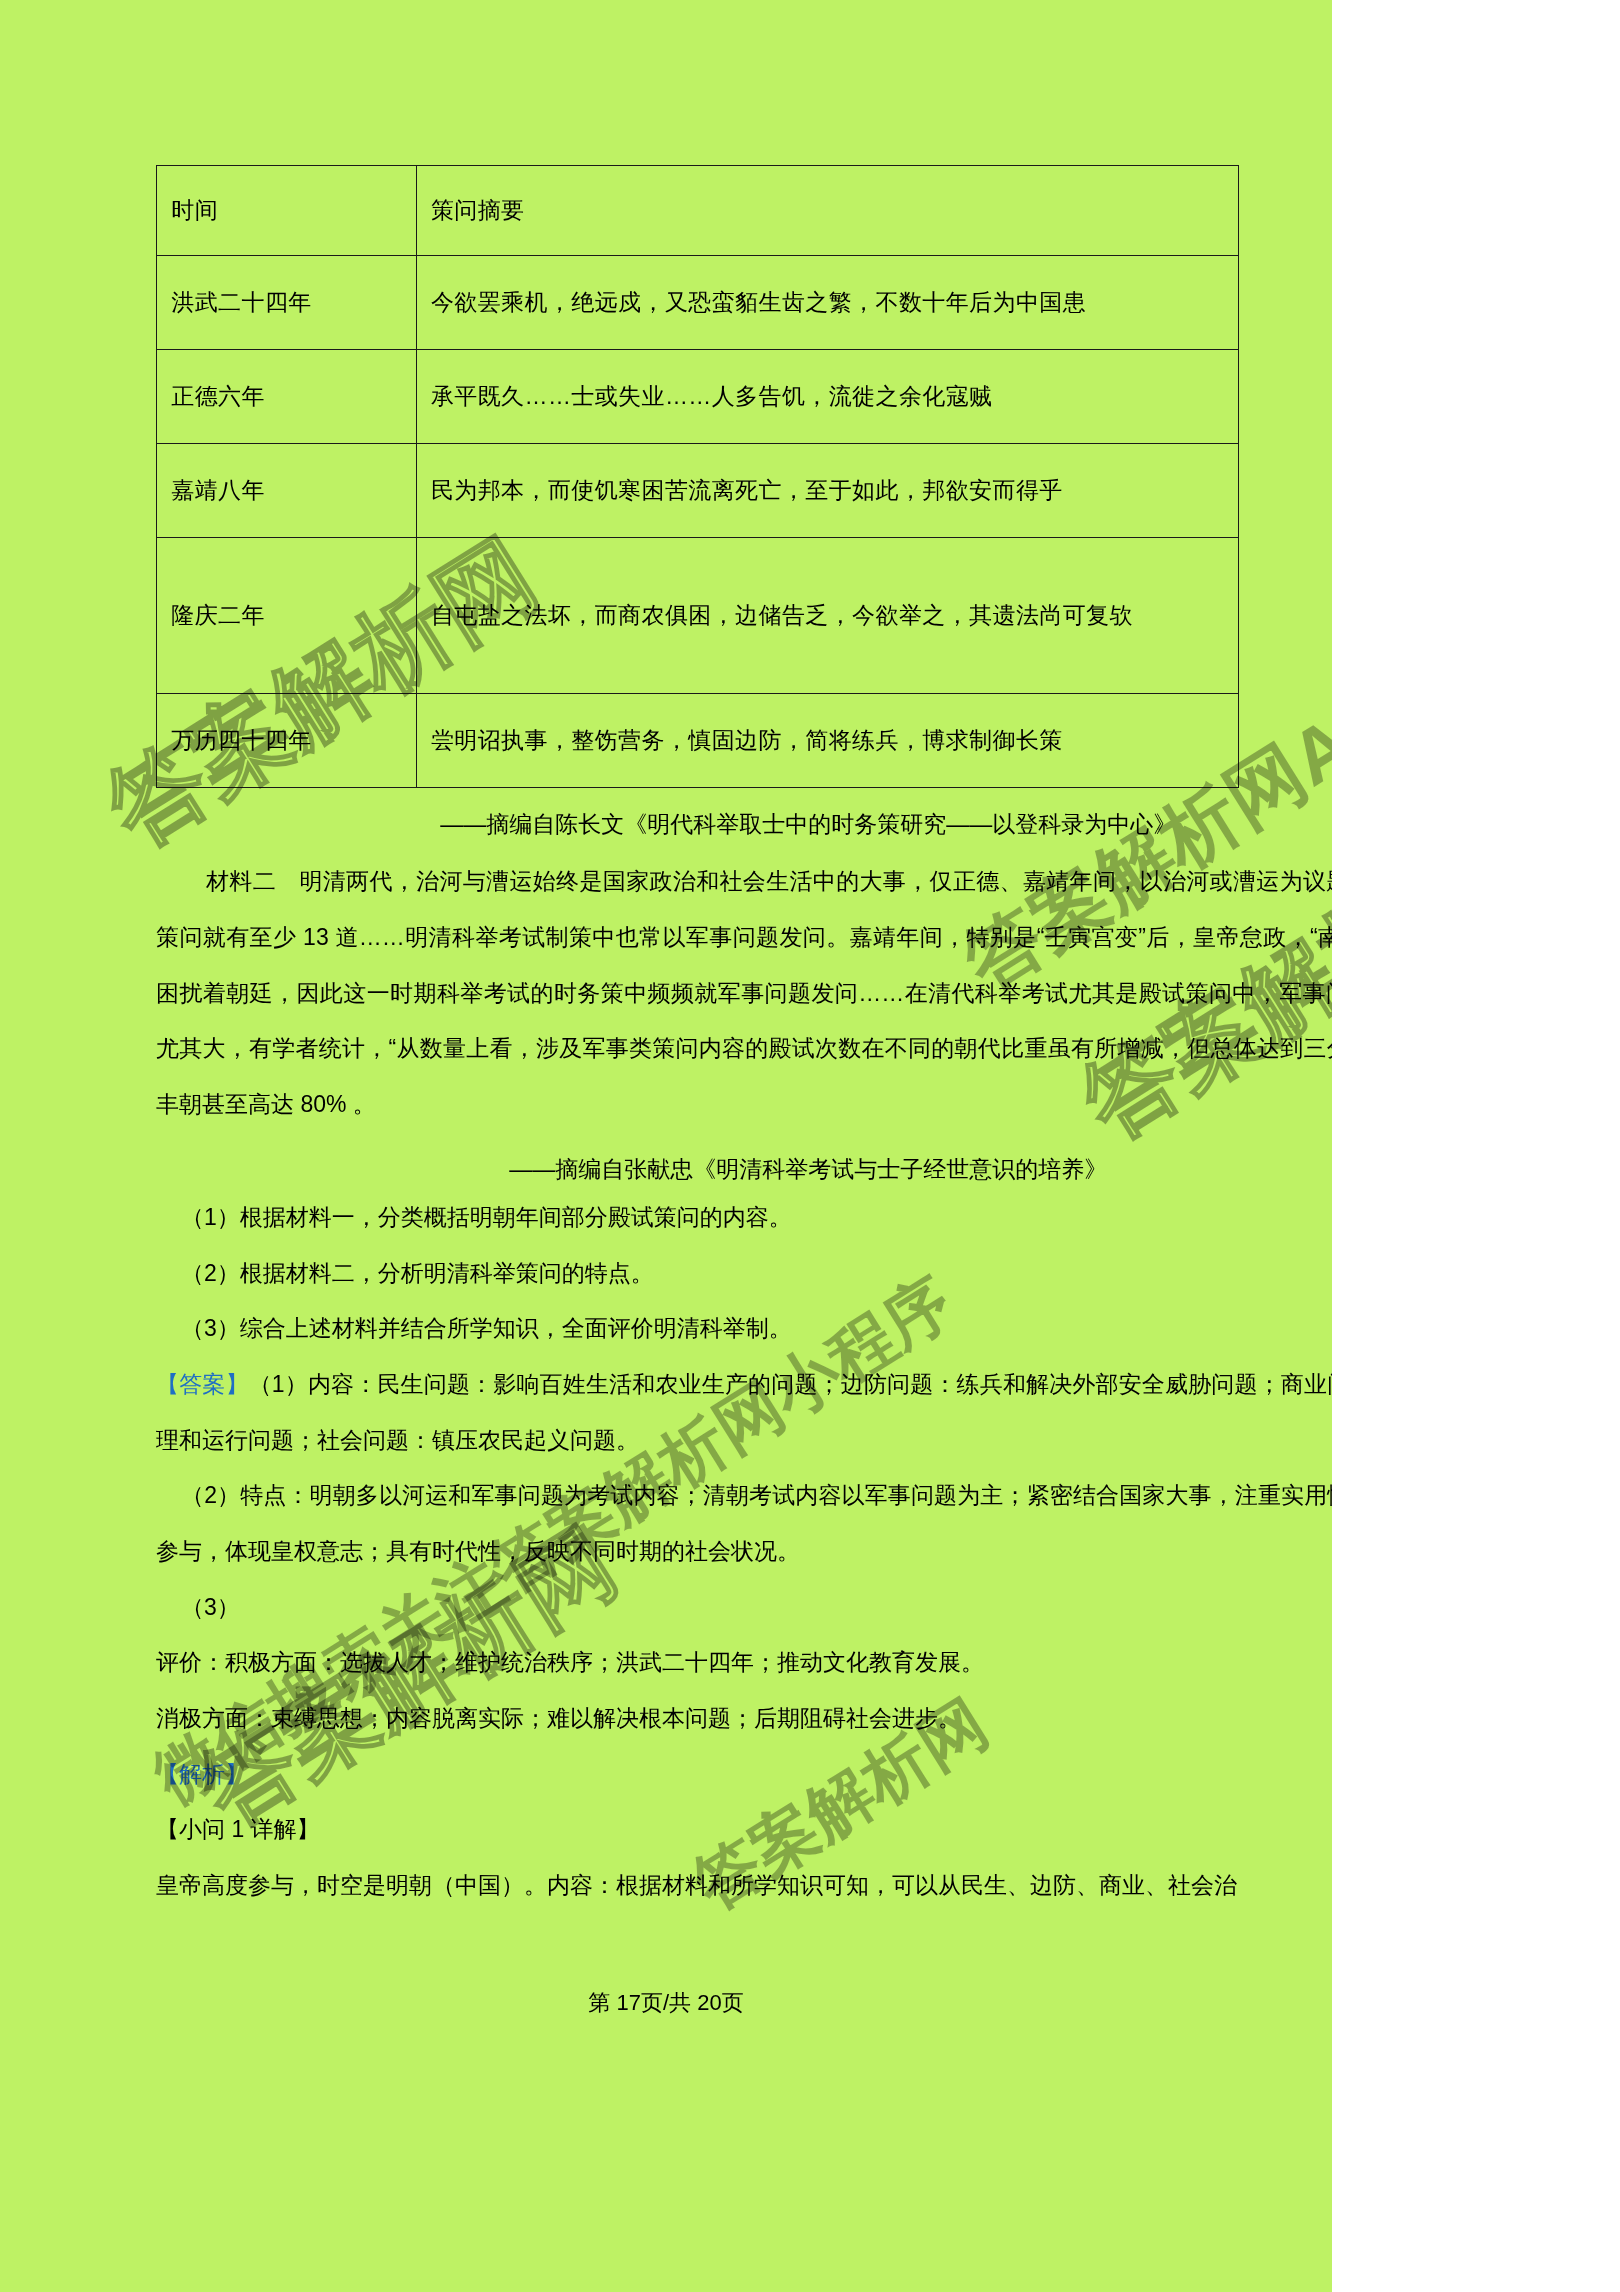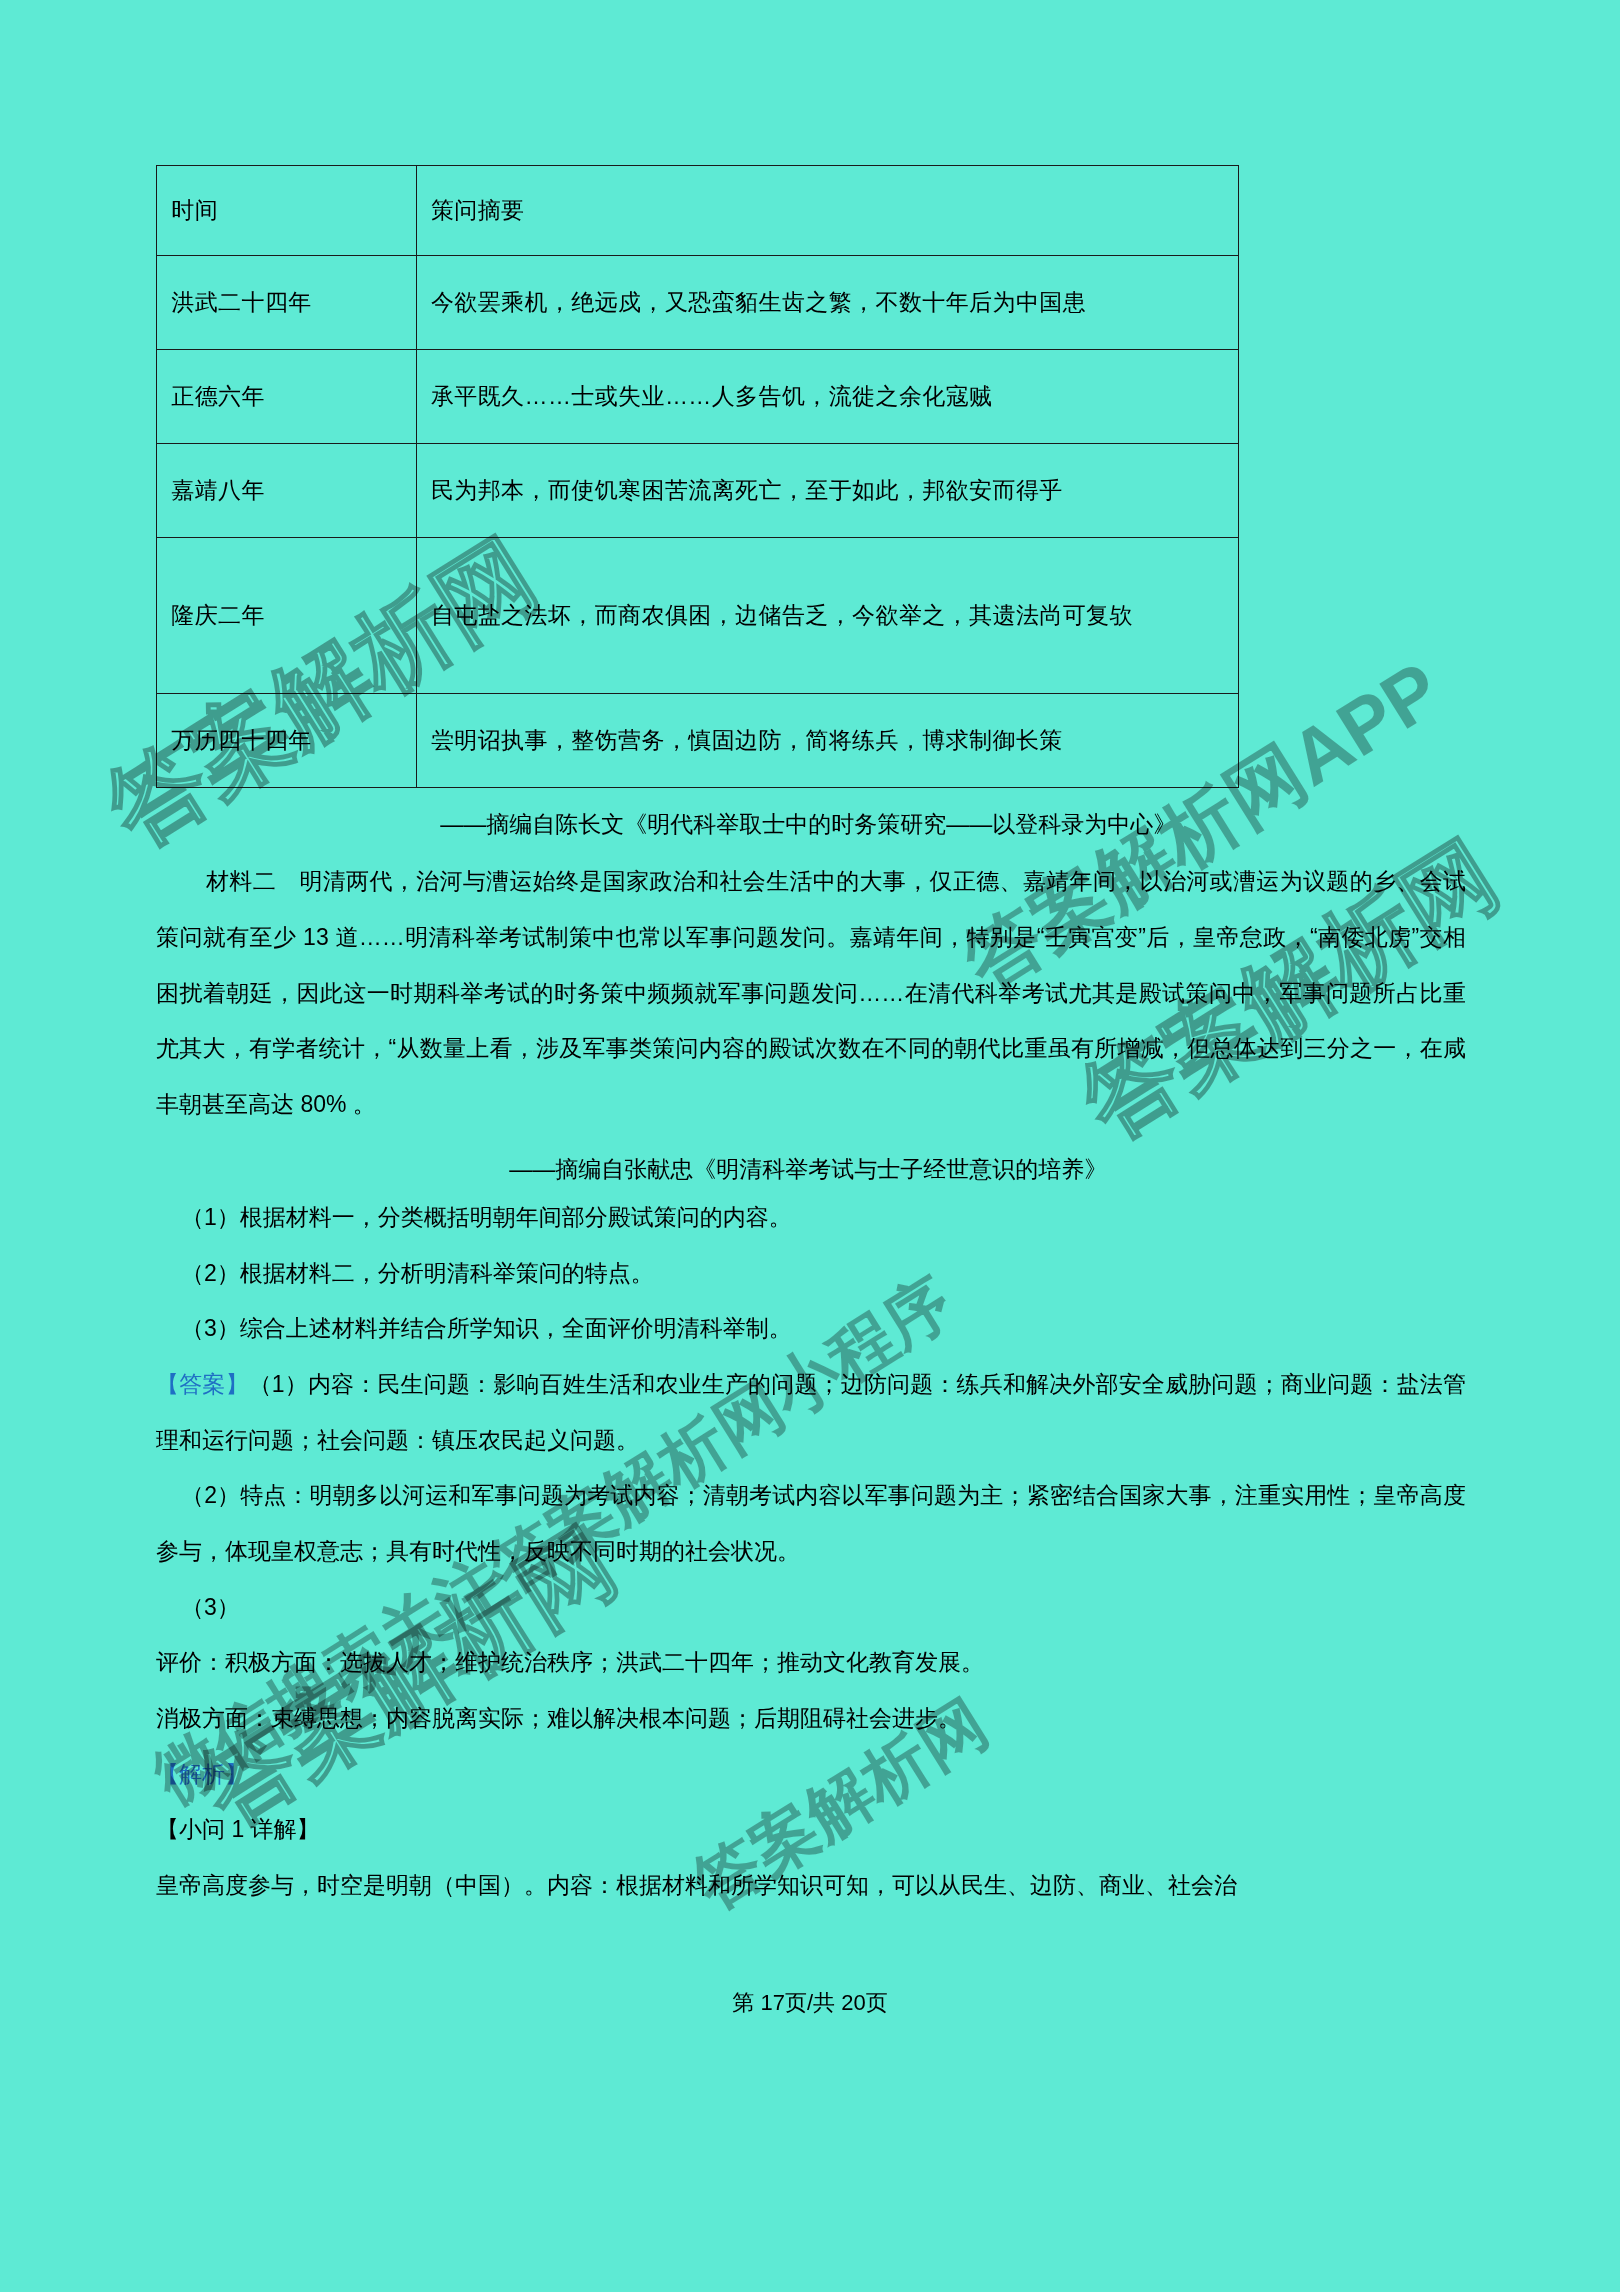--- a/index.html
+++ b/index.html
@@ -7,23 +7,23 @@
     margin: 0;
     padding: 0;
     background: #ffffff;
   }
   body {
     font-family: "Liberation Sans", "DejaVu Sans", sans-serif;
     color: #000000;
   }
   .page {
     position: relative;
-    width: 1620px;
+    width: 1332px;
     height: 2293px;
-    background: #5eead4;
+    background: #bef264;
     overflow: hidden;
     box-sizing: border-box;
     padding: 0;
   }
   .content {
     position: absolute;
     left: 156px;
     top: 165px;
     width: 1310px;
   }

